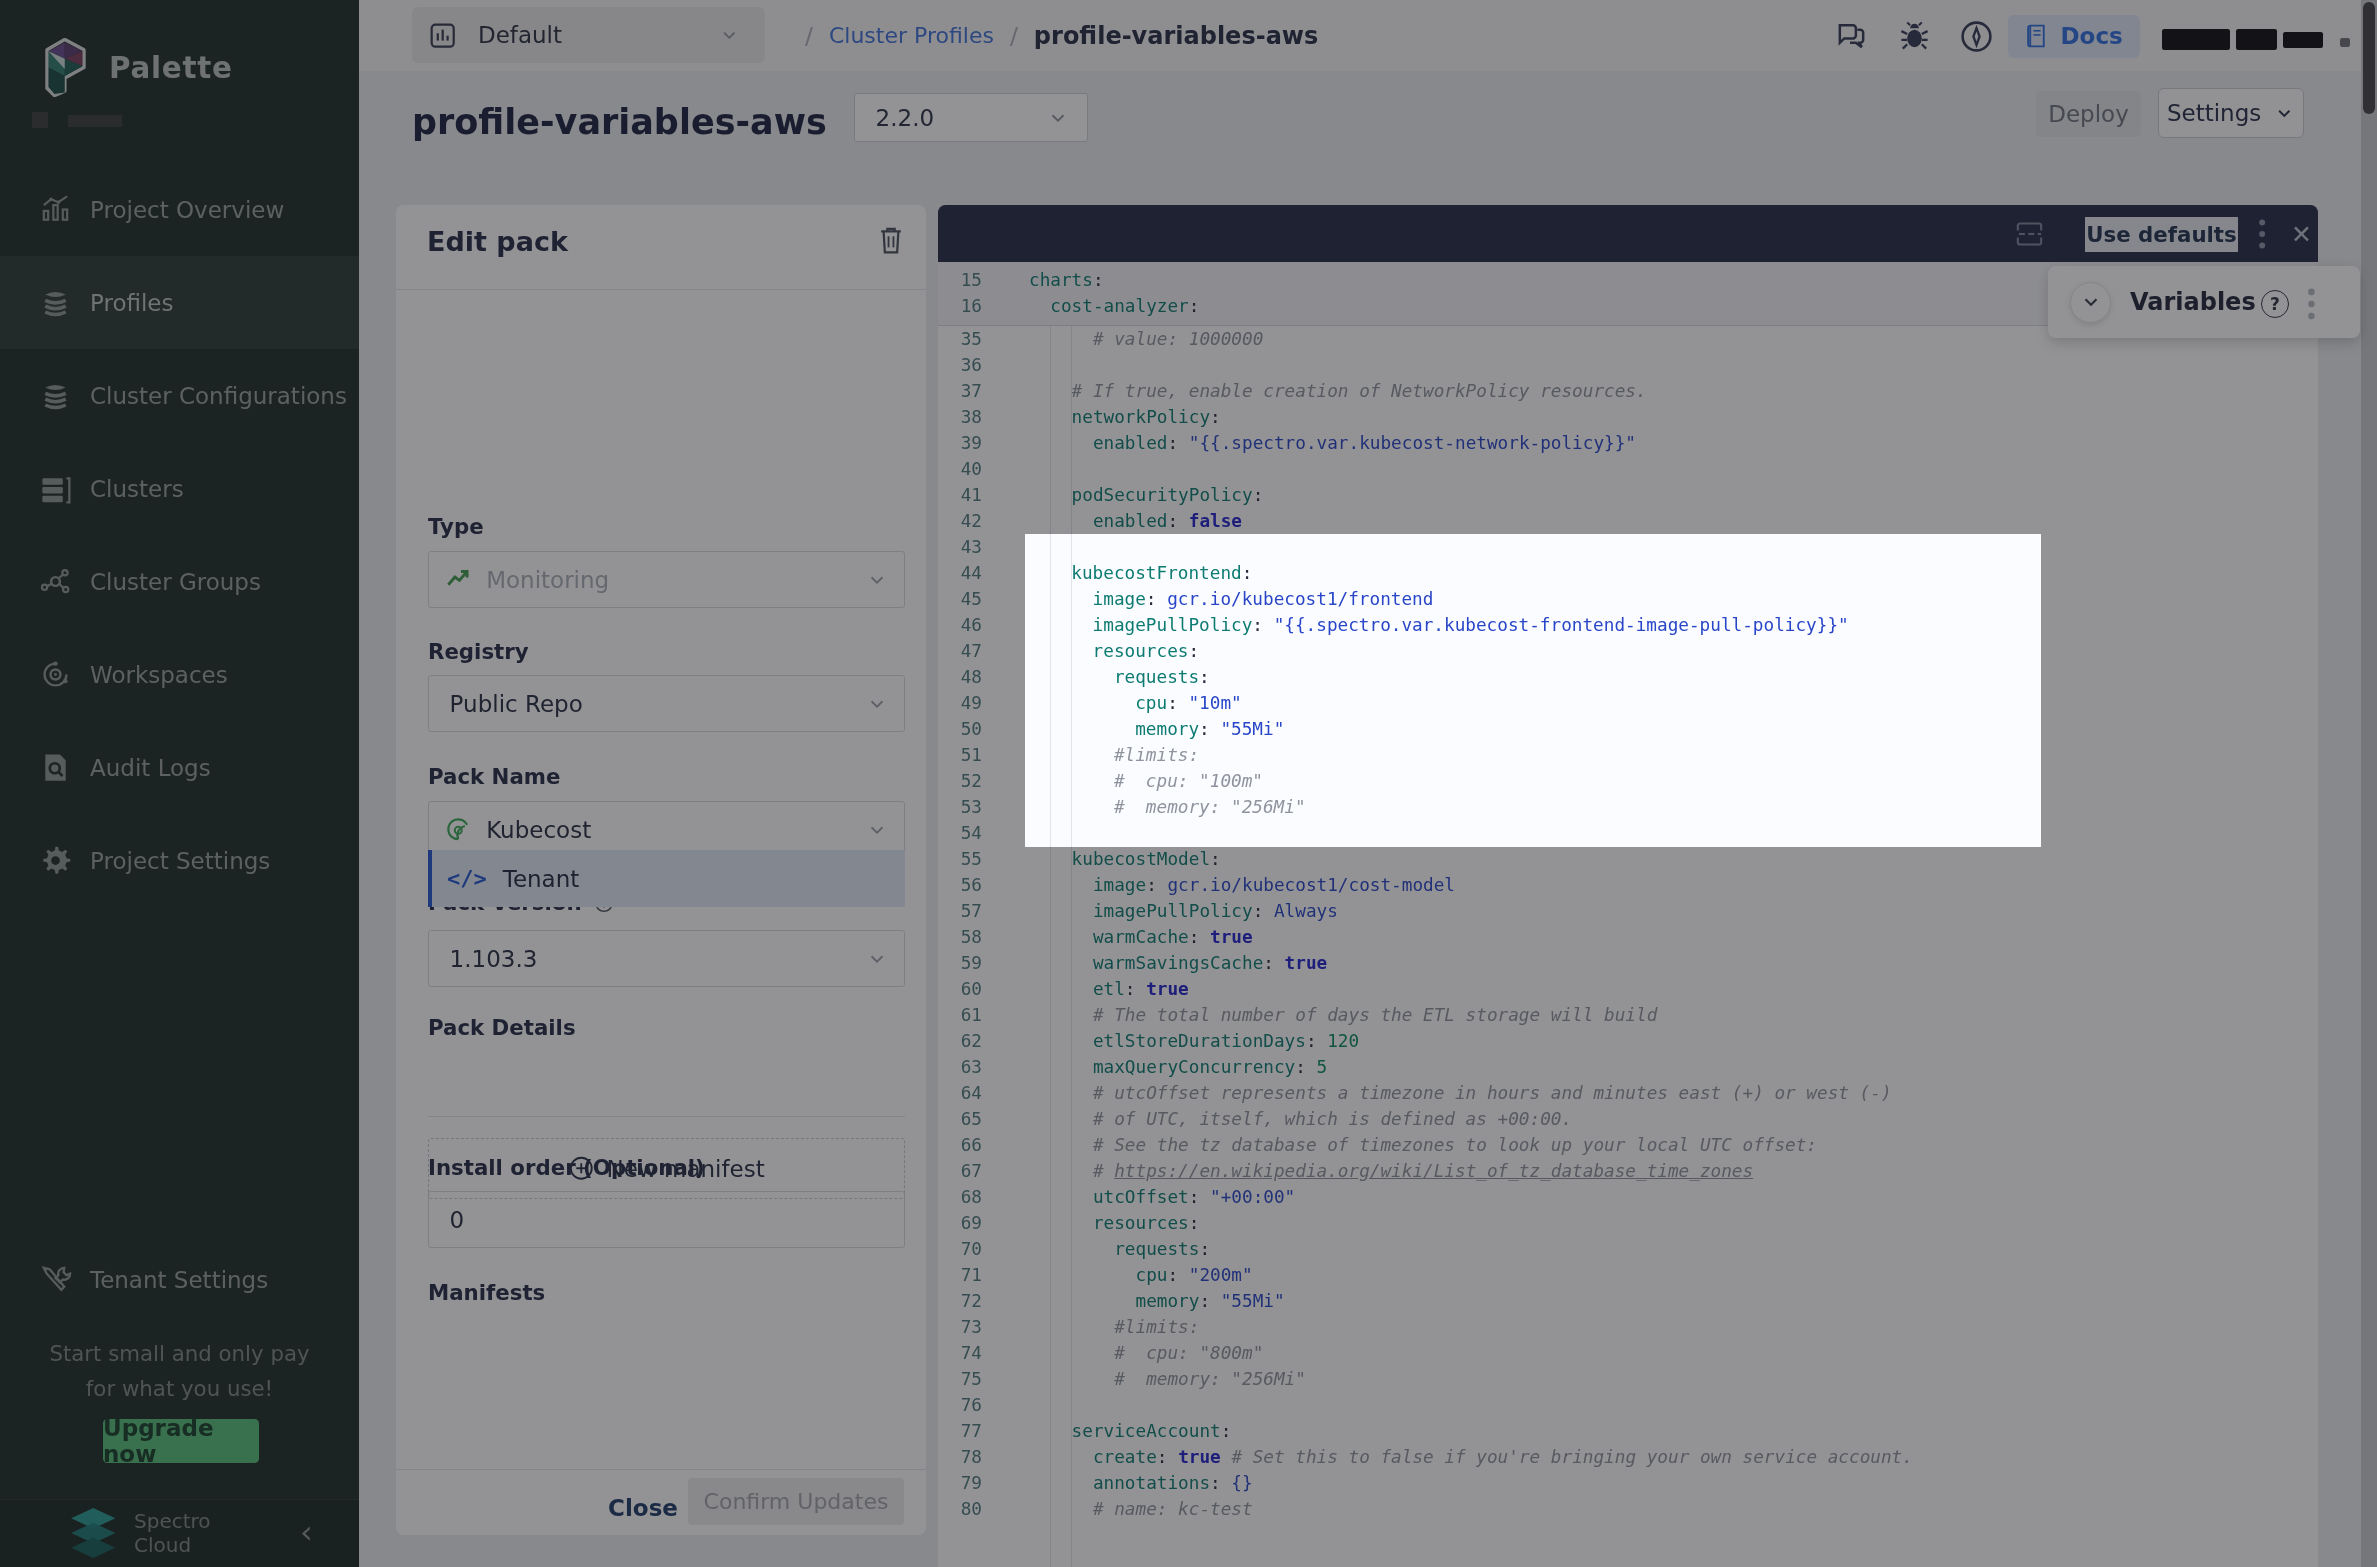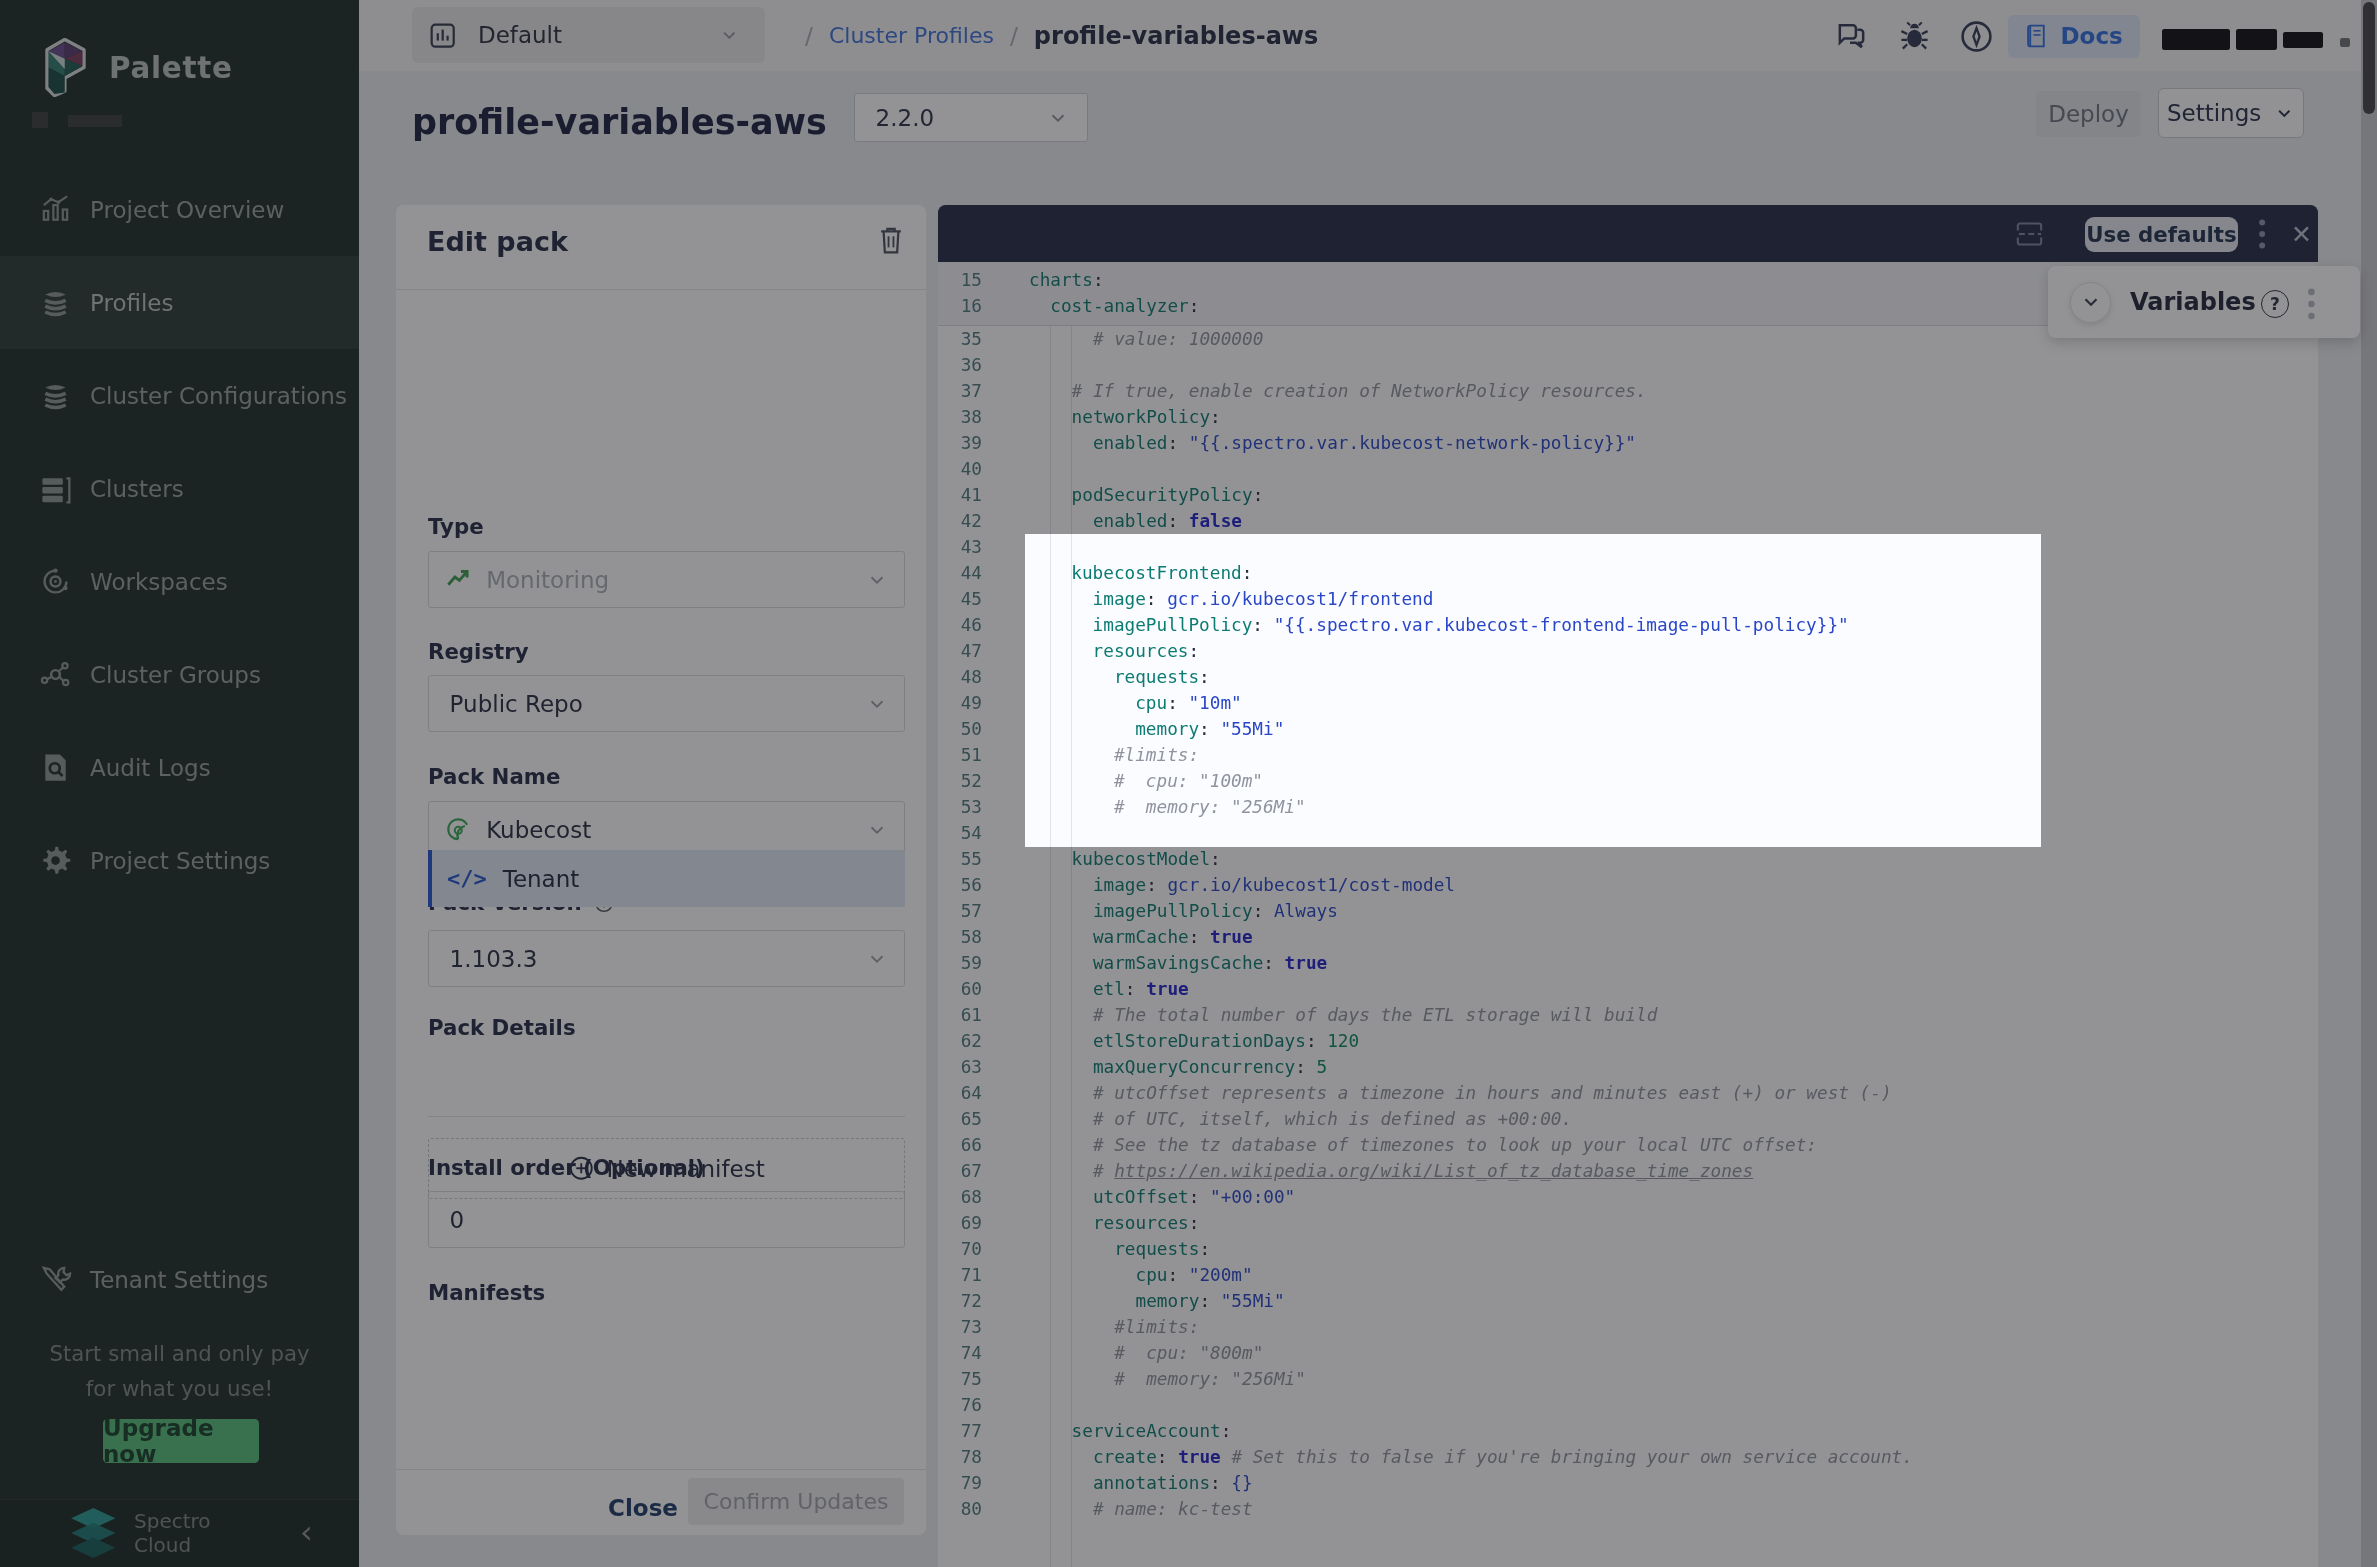--- a/index.html
+++ b/index.html
@@ -69,21 +69,21 @@
   .ep-foot-hr { position:absolute; left:0; top:1264px; width:530px; height:0.7px; background:#e4e5e8; }
   .close-btn { position:absolute; left:199px; top:1281px; width:96px; height:44px; display:flex; align-items:center; justify-content:center; font-size:23px; font-weight:600; color:#1d3a68; cursor:pointer; }
   .confirm-btn { position:absolute; left:292px; top:1273px; width:216px; height:47px; background:#ececee; border-radius:4.4px; display:flex; align-items:center; justify-content:center; font-size:22px; color:#a1a4ab; cursor:pointer; }
 
   
   :root { --lh:26px; }
   .editor { position:absolute; left:938px; top:205px; width:1380px; height:1363px; z-index:11; }
   .ed-header { position:absolute; left:0; top:0; width:1380px; height:57px; background:#252b45; border-radius:7.4px 7.4px 0 0; }
   .ed-title { position:absolute; left:35px; top:16px; font-size:22px; color:#bcc1ce;margin-top:40px; }
   .split-ic { position:absolute; left:1076px; top:14.7px; width:31px; height:28px; color:#7d879c; cursor:pointer; }
-  .use-def { position:absolute; left:1147px; top:11.8px; width:153px; height:35px; background:#e6e9f0; border-radius:9px; display:flex; align-items:center; justify-content:center; font-size:21.3px; font-weight:600; color:#20314f; cursor:pointer; }
+  .use-def { position:absolute; left:1147px; top:11.8px; width:153px; height:35px; background:#e6e9f0; border-radius:0; display:flex; align-items:center; justify-content:center; font-size:21.3px; font-weight:600; color:#20314f; cursor:pointer; }
   .ed-kebab { position:absolute; left:1319px; top:13.2px; width:13.2px; height:32px; color:#8b93a6; cursor:pointer; }
   .ed-close { position:absolute; left:1353px; top:14.7px; font-size:25px; color:#bcc1ce; cursor:pointer; }
   .sticky { position:absolute; left:0; top:57px; width:1380px; height:64px; background:#f3f4f7; border-bottom:0.7px solid #d6d8dd; padding-top:5.2px; overflow:hidden; }
   .code-area { position:absolute; left:0; top:121px; width:1380px; height:1242px; background:#ffffff; overflow:hidden; }
   .guide { position:absolute; top:0; bottom:0; width:0.7px; background:#e2e4e8; }
   .line { display:flex; height:var(--lh); align-items:center; }
   .gut { width:63px; padding-right:19px; text-align:right; font-family:"DejaVu Sans Mono",monospace; font-size:17.7px; color:#4f7a7f; flex:none; }
   .cd { white-space:pre; font-family:"DejaVu Sans Mono",monospace; font-size:17.7px; padding-left:28px; color:#2b2b3c; }
   .tok-k { color:#0c7b72; } .tok-p { color:#2b2b3c; }
   .tok-s { color:#2946c8; } .tok-b { color:#2222cf; font-weight:bold; }
@@ -173,42 +173,42 @@
               <rect x="3" y="11" width="14" height="4.5" rx="1" fill="currentColor"></rect>
               <rect x="3" y="17" width="14" height="4.5" rx="1" fill="currentColor"></rect>
               <path d="M19.5 5 h2 v16.5 h-2" fill="none" stroke="currentColor" stroke-width="1.6"></path>
             </svg>
           </span>
           <span class="nav-lab">Clusters</span>
         </div>
         <div class="nav-item">
           <span class="nav-ic">
             <svg width="35" height="35" viewBox="0 0 24 24">
-              <circle cx="12" cy="12" r="3.4" fill="none" stroke="currentColor" stroke-width="1.7"></circle>
-              <circle cx="12" cy="12" r="1" fill="currentColor"></circle>
-              <path d="M12 4.5 a7.5 7.5 0 1 0 7.5 7.5" fill="none" stroke="currentColor" stroke-width="1.6"></path>
-              <circle cx="12" cy="4.5" r="1.5" fill="currentColor"></circle>
-              <circle cx="18.8" cy="16.5" r="1.5" fill="currentColor"></circle>
-            </svg>
-          </span>
-          <span class="nav-lab">Workspaces</span>
-        </div>
-        <div class="nav-item">
-          <span class="nav-ic">
-            <svg width="35" height="35" viewBox="0 0 24 24">
               <circle cx="12" cy="12" r="3" fill="none" stroke="currentColor" stroke-width="1.7"></circle>
               <circle cx="4.5" cy="16" r="1.8" fill="none" stroke="currentColor" stroke-width="1.5"></circle>
               <circle cx="18.5" cy="6" r="1.8" fill="none" stroke="currentColor" stroke-width="1.5"></circle>
               <circle cx="19" cy="17.5" r="1.8" fill="none" stroke="currentColor" stroke-width="1.5"></circle>
               <line x1="9.4" y1="13.5" x2="6.2" y2="15.3" stroke="currentColor" stroke-width="1.5"></line>
               <line x1="14.2" y1="9.8" x2="17.2" y2="7.2" stroke="currentColor" stroke-width="1.5"></line>
               <line x1="14.6" y1="13.6" x2="17.4" y2="16.5" stroke="currentColor" stroke-width="1.5"></line>
             </svg>
           </span>
           <span class="nav-lab">Cluster Groups</span>
+        </div>
+        <div class="nav-item">
+          <span class="nav-ic">
+            <svg width="35" height="35" viewBox="0 0 24 24">
+              <circle cx="12" cy="12" r="3.4" fill="none" stroke="currentColor" stroke-width="1.7"></circle>
+              <circle cx="12" cy="12" r="1" fill="currentColor"></circle>
+              <path d="M12 4.5 a7.5 7.5 0 1 0 7.5 7.5" fill="none" stroke="currentColor" stroke-width="1.6"></path>
+              <circle cx="12" cy="4.5" r="1.5" fill="currentColor"></circle>
+              <circle cx="18.8" cy="16.5" r="1.5" fill="currentColor"></circle>
+            </svg>
+          </span>
+          <span class="nav-lab">Workspaces</span>
         </div>
         <div class="nav-item">
           <span class="nav-ic">
             <svg width="35" height="35" viewBox="0 0 24 24">
               <path d="M5 3 h10 l4 4 v14 h-14 z" fill="currentColor"></path>
               <circle cx="11.5" cy="12.5" r="3.4" fill="none" stroke="#1f2d29" stroke-width="1.8"></circle>
               <line x1="13.9" y1="14.9" x2="16.8" y2="17.8" stroke="#1f2d29" stroke-width="1.8"></line>
             </svg>
           </span>
           <span class="nav-lab">Audit Logs</span>

